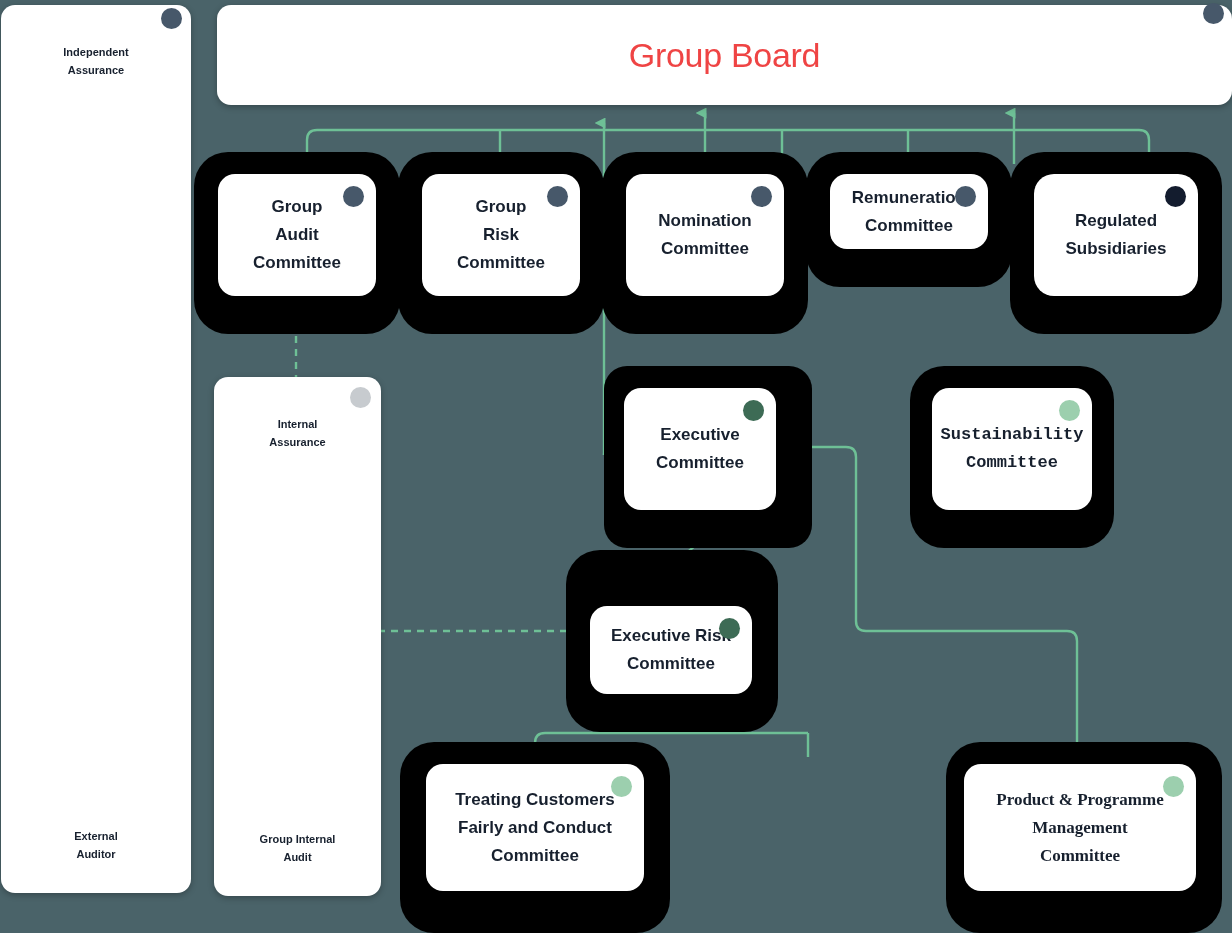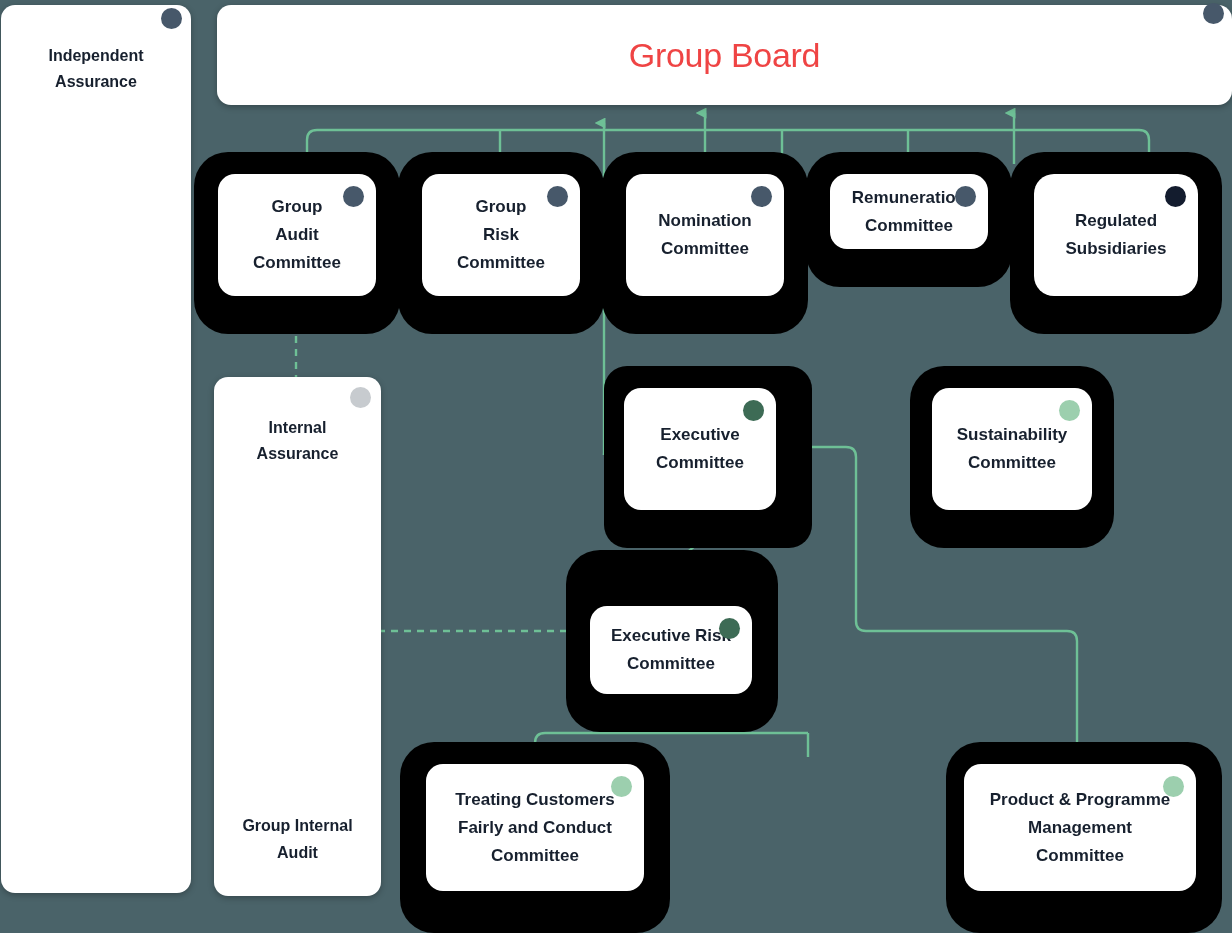--- a/index.html
+++ b/index.html
@@ -42,21 +42,21 @@
     z-index: 3;
   }
   .panel-top-label,
   .panel-bottom-label {
     position: absolute;
     left: 10px;
     right: 10px;
     text-align: center;
     color: #17202e;
     font-weight: bold;
-    font-size: 16px;
+    font-size: 11px;
     line-height: 1.65;
   }
   .panel-top-label { top: 38px; }
   .panel-bottom-label { bottom: 30px; }
 
   
   #board {
     position: absolute;
     left: 217px;
     top: 5px;
@@ -174,20 +174,21 @@
   </svg>
 
   <div id="board">
     <div class="board-title">Group Board</div>
   </div>
   <div class="dot" style="left: 161px; top: 8px; background: rgb(71, 88, 106);"></div>
   <div class="dot" style="left: 1203px; top: 3px; background: rgb(71, 88, 106);"></div>
 
   <div class="panel" style="left:1px; top:5px; width:190px; height:888px;">
     <div class="panel-top-label">Independent<br>Assurance</div>
+    <div class="panel-bottom-label">External<br>Auditor</div>
   </div>
 
   <div class="panel" style="left:214px; top:377px; width:167px; height:519px;">
     <div class="panel-top-label">Internal<br>Assurance</div>
     <div class="panel-bottom-label">Group Internal<br>Audit</div>
     <div class="dot" style="right: 10px; top: 10px; background: rgb(199, 203, 207);"></div>
   </div>
 
   <div class="shell" style="left:194px; top:152px; width:206px; height:182px;">
     <div class="inner" style="left:24px; top:22px; right:24px; bottom:38px;">
@@ -225,41 +226,41 @@
   </div>
 
   <div class="shell" style="left:604px; top:366px; width:208px; height:182px;border-radius:23px;">
     <div class="inner" style="left:20px; top:22px; right:36px; bottom:38px;">
       <div class="card-label">Executive<br>Committee</div>
       <div class="dot" style="right: 12px; top: 12px; background: rgb(61, 107, 85);"></div>
     </div>
   </div>
 
   <div class="shell" style="left:910px; top:366px; width:204px; height:182px;">
-    <div class="inner" style="left:22px; top:22px; right:22px; bottom:38px;">
+    <div class="inner" style="left:22px; top:22px; right:22px; bottom:38px;font-family:Liberation Mono, monospace;">
       <div class="card-label">Sustainability<br>Committee</div>
       <div class="dot" style="right: 12px; top: 12px; background: rgb(156, 207, 174);"></div>
     </div>
   </div>
 
   <div class="shell" style="left:566px; top:550px; width:212px; height:182px;">
     <div class="inner" style="left:24px; top:22px; right:26px; bottom:38px;margin-top:34px;">
       <div class="card-label">Executive Risk<br>Committee</div>
       <div class="dot" style="right: 12px; top: 12px; background: rgb(61, 107, 85);"></div>
     </div>
   </div>
 
   <div class="shell" style="left:400px; top:742px; width:270px; height:191px;">
     <div class="inner" style="left:26px; top:22px; right:26px; bottom:42px;">
       <div class="card-label">Treating Customers<br>Fairly and Conduct<br>Committee</div>
       <div class="dot" style="right: 12px; top: 12px; background: rgb(156, 207, 174);"></div>
     </div>
   </div>
 
 
-  <div class="shell" style="left:946px; top:742px; width:276px; height:191px;">
+  <div class="shell" style="left:946px; top:742px; width:276px; height:191px;font-family:Liberation Serif, serif;">
     <div class="inner" style="left:18px; top:22px; right:26px; bottom:42px;">
       <div class="card-label">Product &amp; Programme<br>Management<br>Committee</div>
       <div class="dot" style="right: 12px; top: 12px; background: rgb(156, 207, 174);"></div>
     </div>
   </div>
 
 </div>
 
 </body></html>

